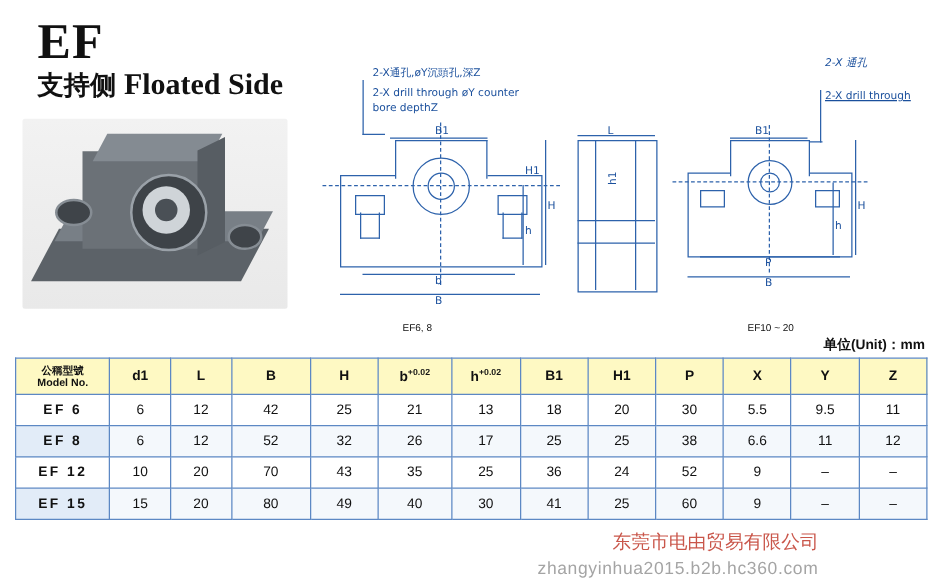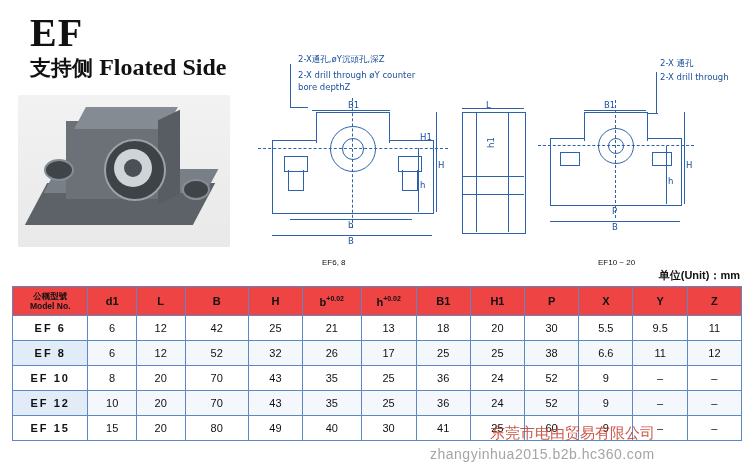--- a/index.html
+++ b/index.html
@@ -115,21 +115,21 @@
     font-size:11px;
   }
   table.spec th,table.spec td{
     border:1px solid #5c88c4;
     text-align:center;
     height:24px;
     padding:0 2px;
     color:#111;
   }
   table.spec thead th{
-    background:#ef4444;
+    background:#fef9c3;
     font-weight:bold;
     font-size:11px;
     height:28px;
   }
   table.spec thead th.model{font-size:8.5px;line-height:10px;font-weight:bold;}
   table.spec tbody td:first-child{
     background:#e9f1fa;font-weight:bold;text-align:center;letter-spacing:2px;
   }
   table.spec tbody tr:nth-child(even) td{background:#f4f8fc;}
   table.spec tbody tr:nth-child(odd) td{background:#ffffff;}
@@ -167,22 +167,22 @@
     <div class="bearing-mid"></div>
     <div class="bearing-in"></div>
   </div>
 
   <div class="lbl" style="left:298px;top:54px;">2-X通孔,øY沉頭孔,深Z</div>
   <div class="lbl" style="left:298px;top:70px;">2-X drill through øY counter</div>
   <div class="lbl" style="left:298px;top:82px;">bore depthZ</div>
   <div class="dline" style="left:290px;top:64px;width:1px;height:44px;"></div>
   <div class="dline" style="left:290px;top:107px;width:18px;height:1px;"></div>
 
-  <div class="lbl" style="left:660px;top:58px;">2-X 通孔</div>
-  <div class="lbl" style="left:660px;top:72px;">2-X drill through</div>
+  <div class="lbl" style="left:660px;top:46px;font-style:italic;">2-X 通孔</div>
+  <div class="lbl" style="left:660px;top:72px;text-decoration:underline;">2-X drill through</div>
   <div class="dline" style="left:656px;top:72px;width:1px;height:42px;"></div>
   <div class="dline" style="left:620px;top:113px;width:38px;height:1px;"></div>
 
   <div class="fv">
     <div class="fv-body"></div>
     <div class="fv-neck"></div>
     <div class="fv-c1"></div>
     <div class="fv-c2"></div>
     <div class="fv-hl"></div>
     <div class="fv-hr"></div>
@@ -290,35 +290,20 @@
           <td>26</td>
           <td>17</td>
           <td>25</td>
           <td>25</td>
           <td>38</td>
           <td>6.6</td>
           <td>11</td>
           <td>12</td>
         </tr>
         <tr>
-          <td>EF 10</td>
-          <td>8</td>
-          <td>20</td>
-          <td>70</td>
-          <td>43</td>
-          <td>35</td>
-          <td>25</td>
-          <td>36</td>
-          <td>24</td>
-          <td>52</td>
-          <td>9</td>
-          <td>–</td>
-          <td>–</td>
-        </tr>
-        <tr>
           <td>EF 12</td>
           <td>10</td>
           <td>20</td>
           <td>70</td>
           <td>43</td>
           <td>35</td>
           <td>25</td>
           <td>36</td>
           <td>24</td>
           <td>52</td>

